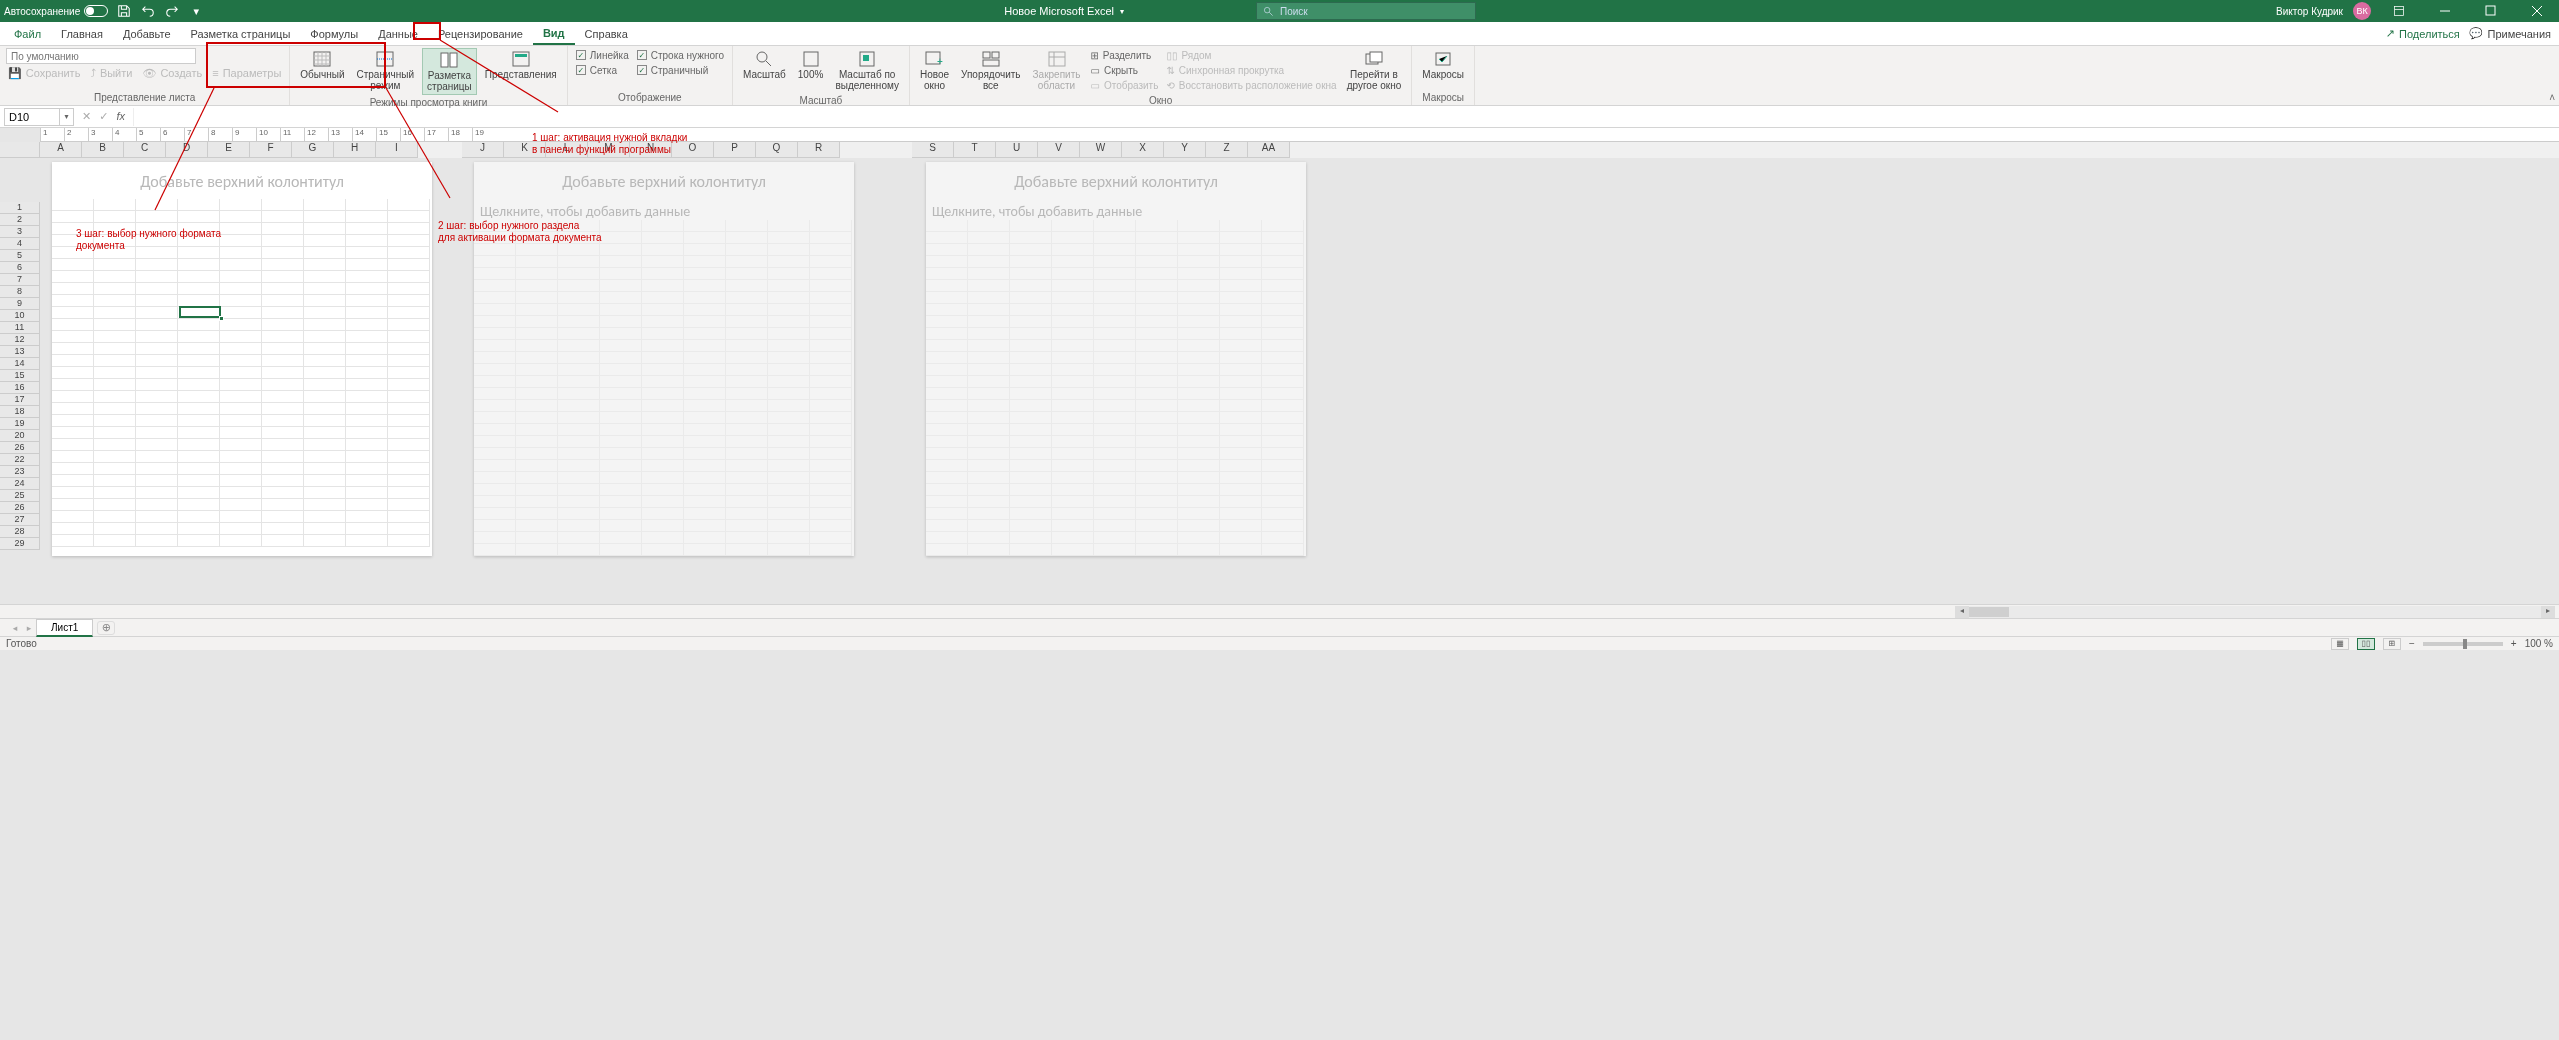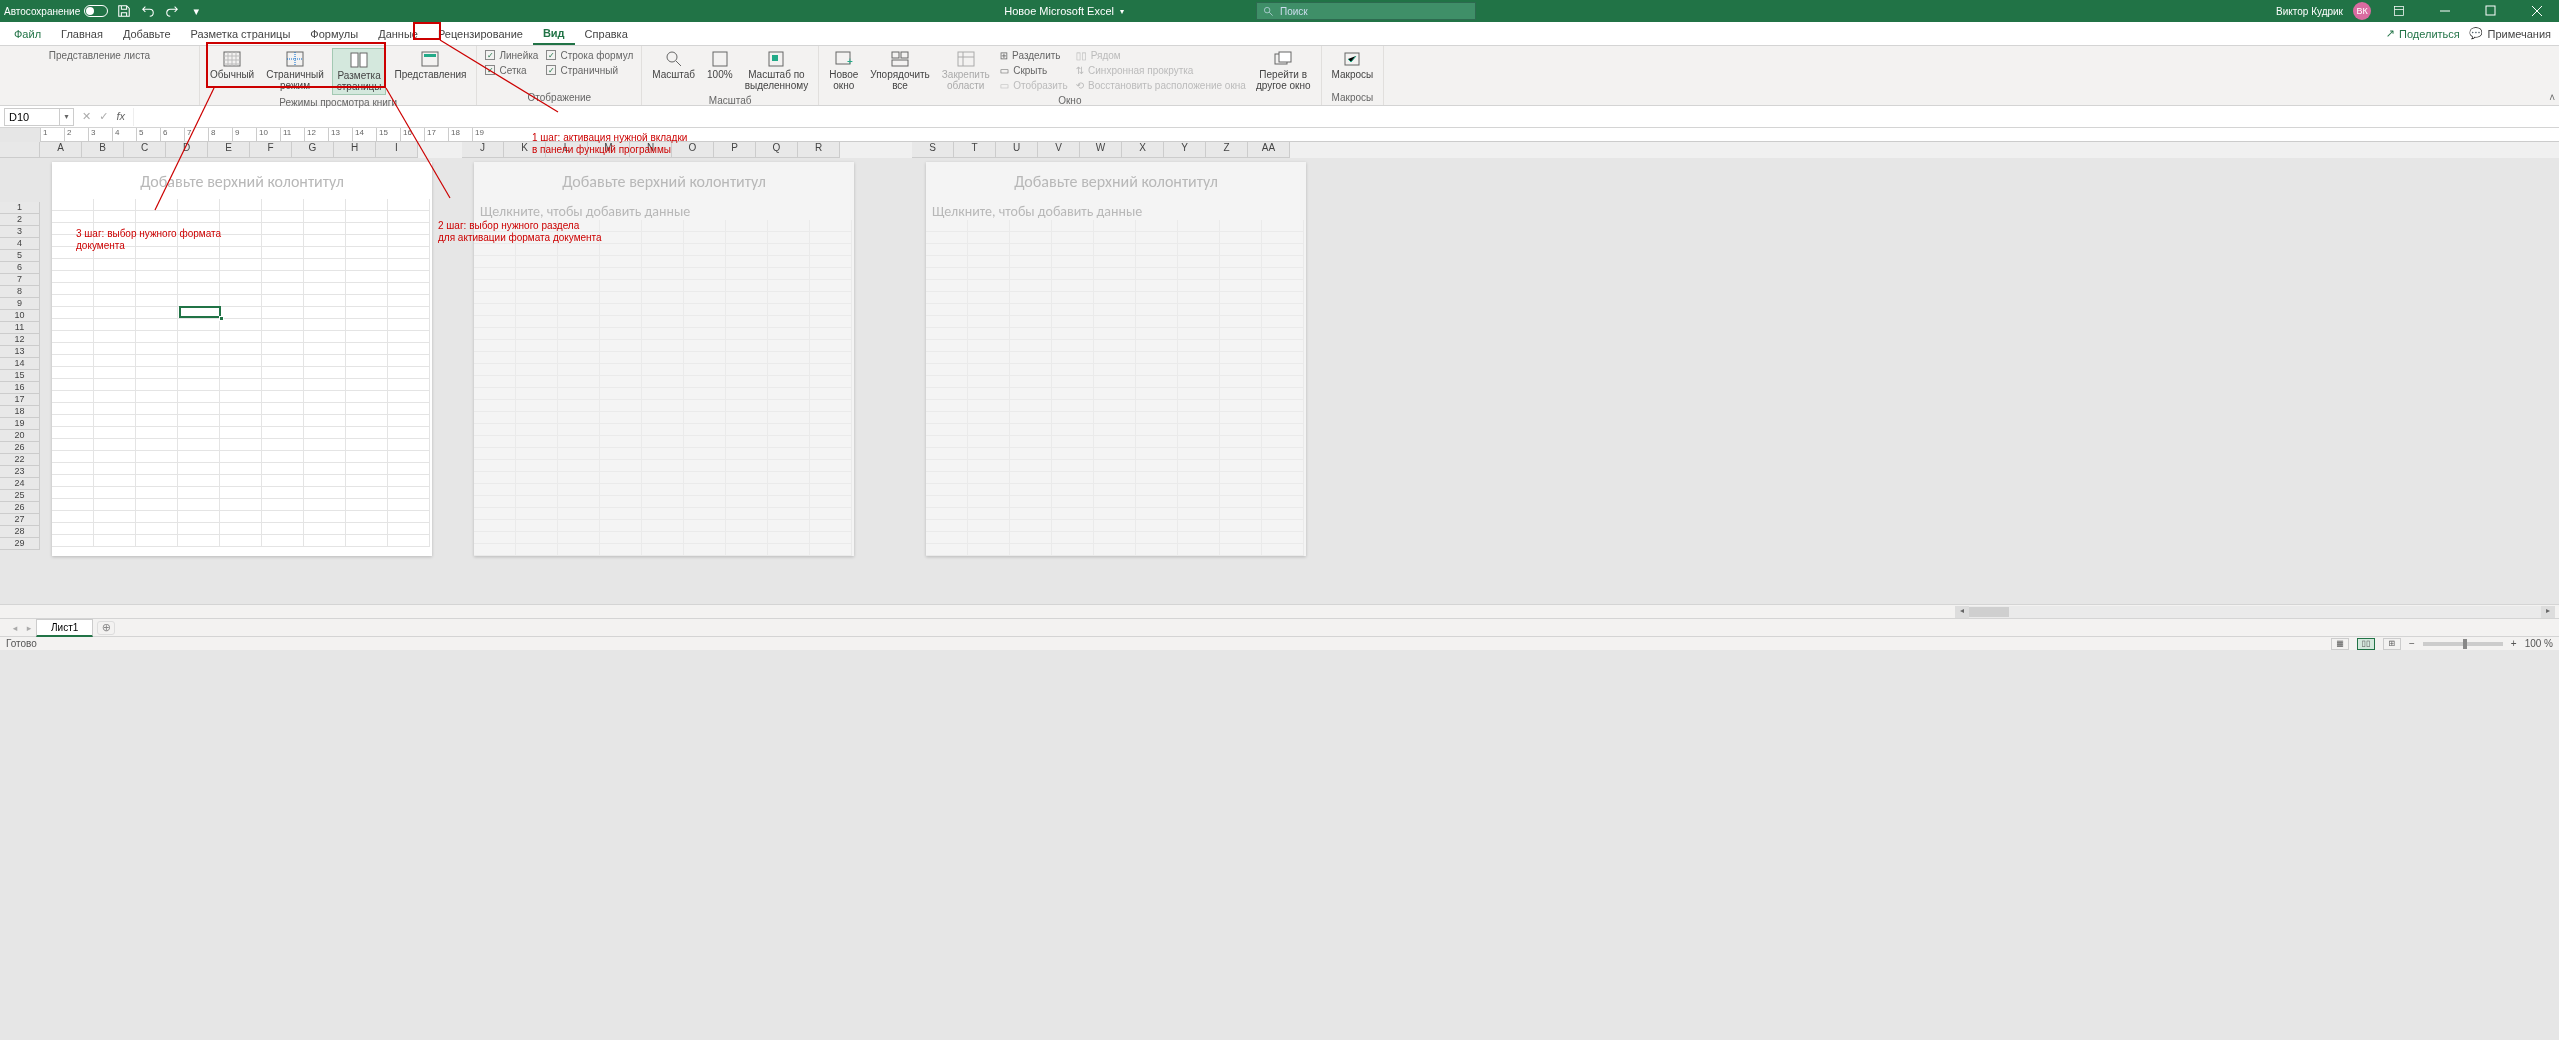--- a/index.html
+++ b/index.html
@@ -177,20 +177,41 @@
     <div class="comments-btn">
       <span>💬</span>
       <span>Примечания</span>
     </div>
   </div>
 </div>
 
 <div class="ribbon">
 
   <div class="ribbon-group" style="min-width:200px;">
+    <div class="ribbon-group-body" style="flex-direction:column; gap:2px;">
+      <input type="text" style="width: 190px; height: 16px; font-size: 10px; color: rgb(170, 170, 170); border: 1px solid rgb(204, 204, 204); padding: 0px 4px;" placeholder="По умолчанию">
+      <div style="display:flex; gap:6px;">
+        <div class="ribbon-row-sm disabled">
+            <span>💾</span>
+            <span>Сохранить</span>
+          </div>
+        <div class="ribbon-row-sm disabled">
+            <span>⤴</span>
+            <span>Выйти</span>
+          </div>
+        <div class="ribbon-row-sm disabled">
+            <span>👁</span>
+            <span>Создать</span>
+          </div>
+        <div class="ribbon-row-sm disabled">
+            <span>≡</span>
+            <span>Параметры</span>
+          </div>
+      </div>
+    </div>
     <div class="ribbon-group-label">Представление листа</div>
   </div>
 
   <div class="ribbon-group" id="group-view-modes">
     <div class="ribbon-group-body">
       <div class="ribbon-btn-lg">
         <span class="ribbon-icon">
             <svg width="18" height="16">
               <rect x="1" y="1" width="16" height="14" fill="none" stroke="#666"></rect>
               <path stroke="#bbb" d="M1 5h16M1 9h16M1 13h16M5 1v14M9 1v14M13 1v14"></path>
@@ -239,21 +260,21 @@
             <span>Линейка</span>
           </div>
         <div class="ribbon-row-sm">
             <span class="chk">✓</span>
             <span>Сетка</span>
           </div>
       </div>
       <div class="ribbon-col">
         <div class="ribbon-row-sm">
             <span class="chk">✓</span>
-            <span>Строка формул</span>
+            <span>Строка нужного</span>
           </div>
         <div class="ribbon-row-sm">
             <span class="chk">✓</span>
             <span>Страничный</span>
           </div>
       </div>
     </div>
     <div class="ribbon-group-label">Отображение</div>
   </div>
 

